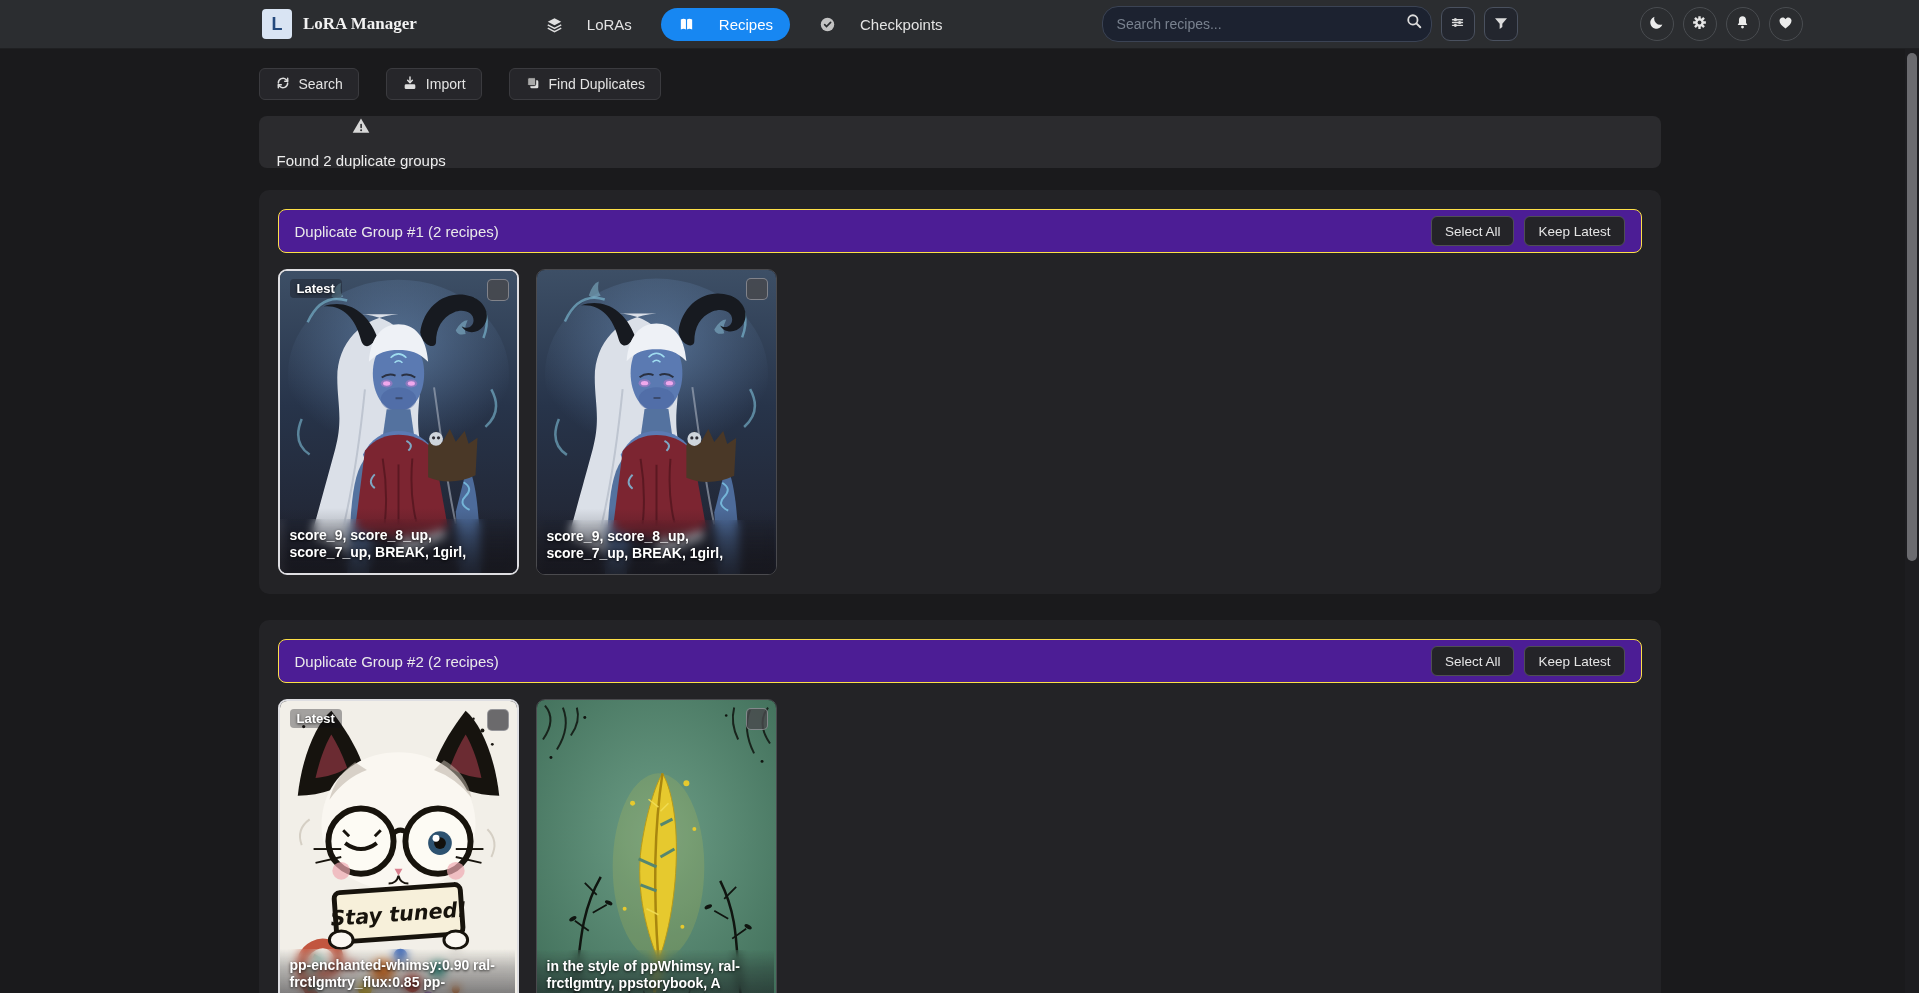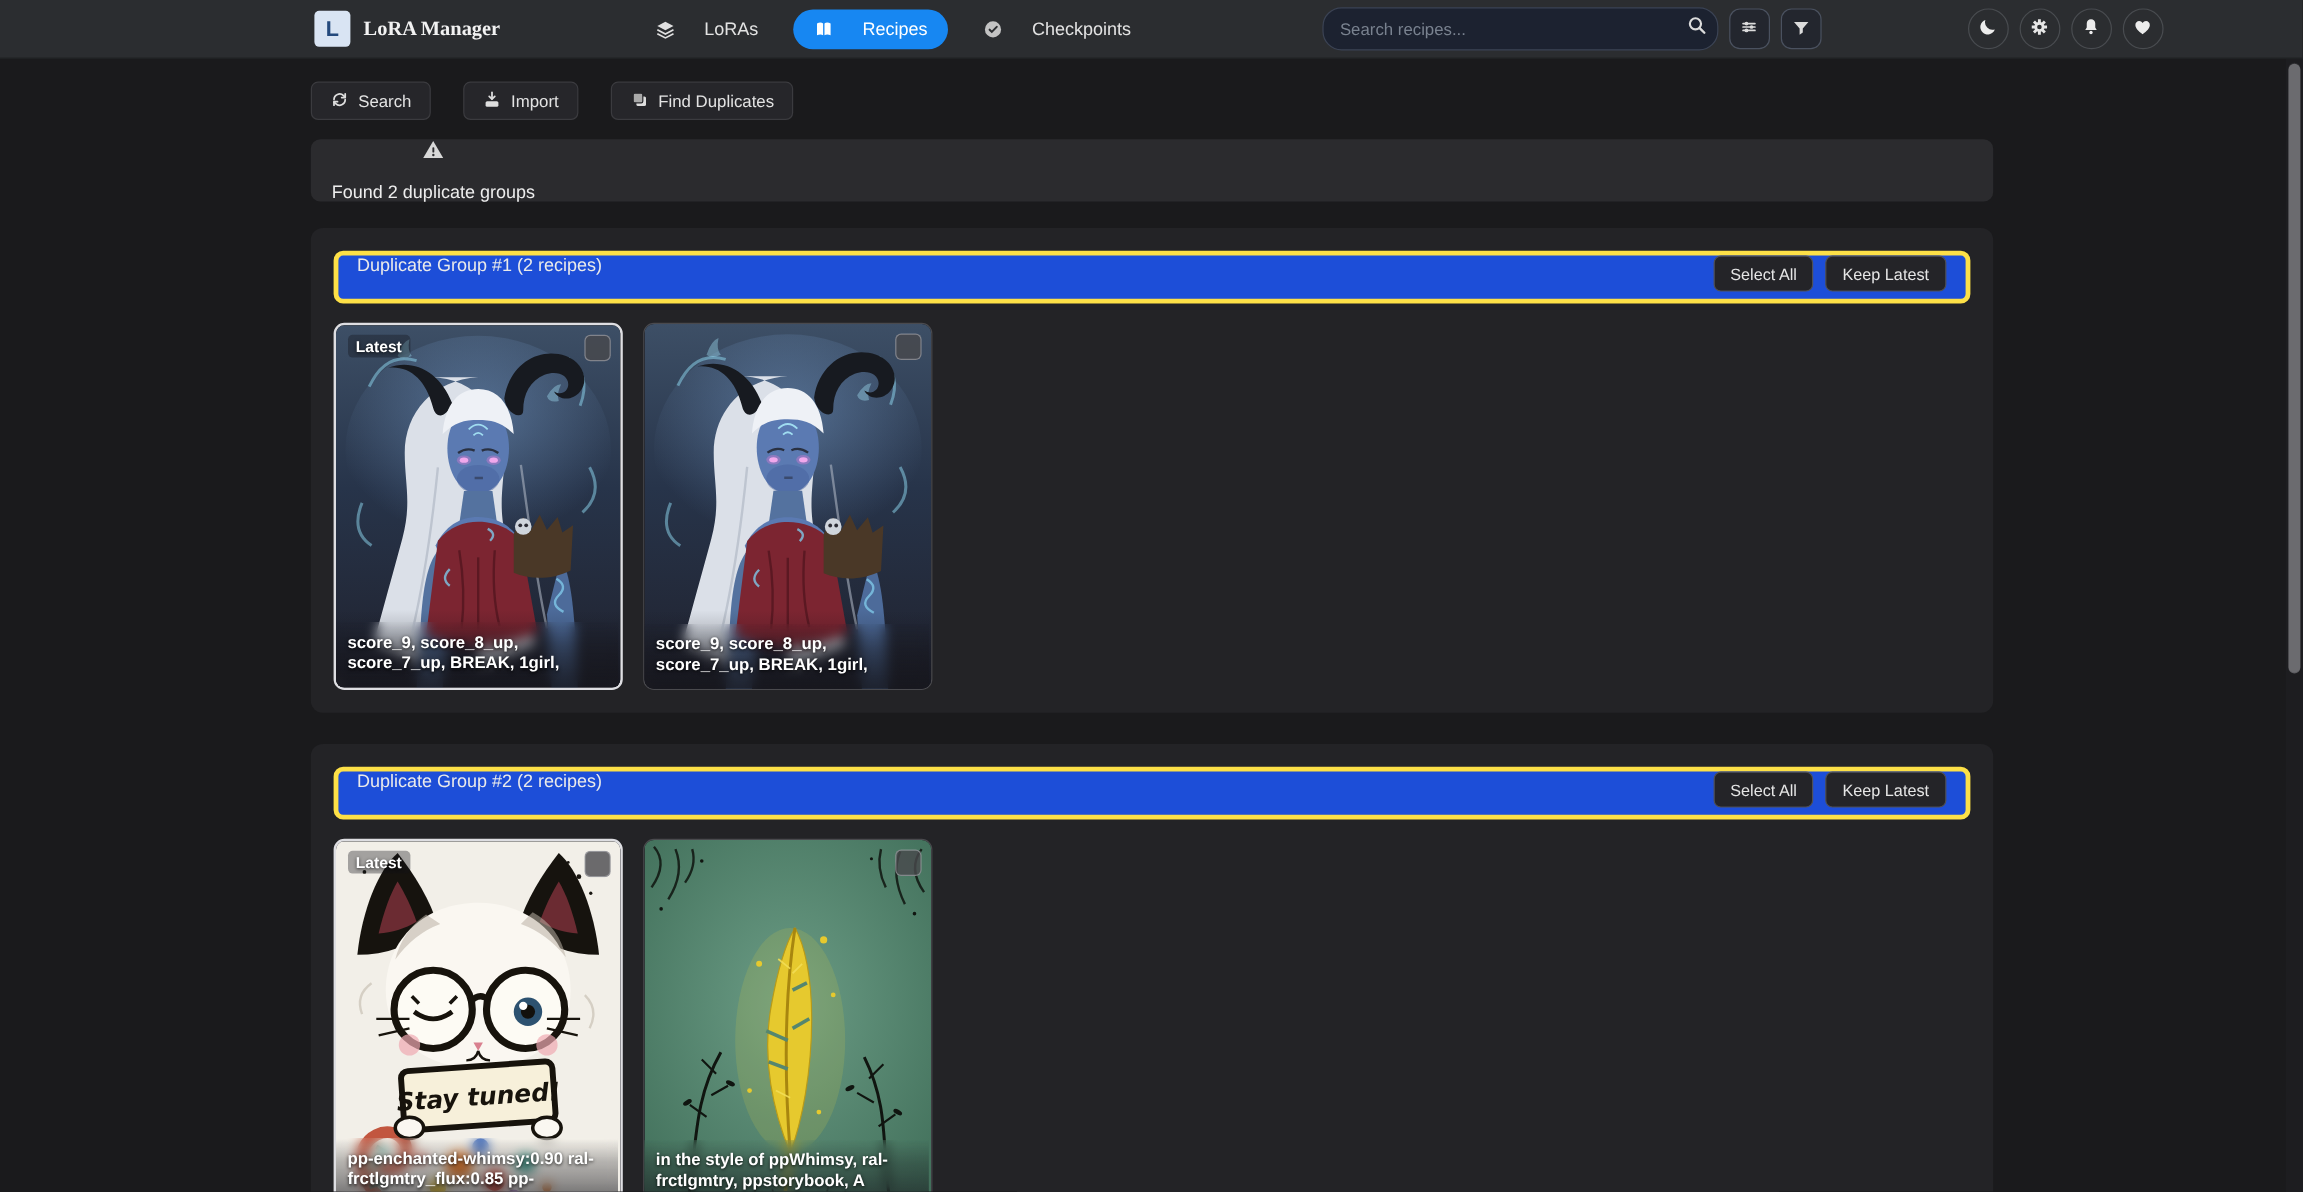--- a/index.html
+++ b/index.html
@@ -83,22 +83,22 @@
     border-radius:6px; color:#bdbdc0; font-size:14px; text-align:center; outline:none;
   }
   .close-btn {
     width:32px; height:32px; border-radius:50%; background:transparent;
     border:1px solid #545458; display:flex; align-items:center; justify-content:center;
   }
 
   .group-panel { margin-top:22px; background:#232326; border-radius:10px; padding:19px; }
   .group-panel + .group-panel { margin-top:26px; }
   .group-header {
-    height:44px; background:#1d4ed8; border:4px solid #fde047; border-radius:8px;
-    display:flex; align-items:flex-start; padding:0 16px; margin-bottom:16px;
+    height:44px; background:#4c1d95; border:1px solid #fde047; border-radius:8px;
+    display:flex; align-items:center; padding:0 16px; margin-bottom:16px;
   }
   .group-title { font-size:15px; color:#eaeaea; }
   .group-actions { margin-left:auto; display:flex; gap:10px; }
   .btn-small {
     height:30px; padding:0 13px; background:#242428; border:1px solid #4f4f53;
     border-radius:6px; color:#e5e5e5; font-size:13.5px;
   }
 
   .cards { display:flex; gap:17px; }
   .card {

